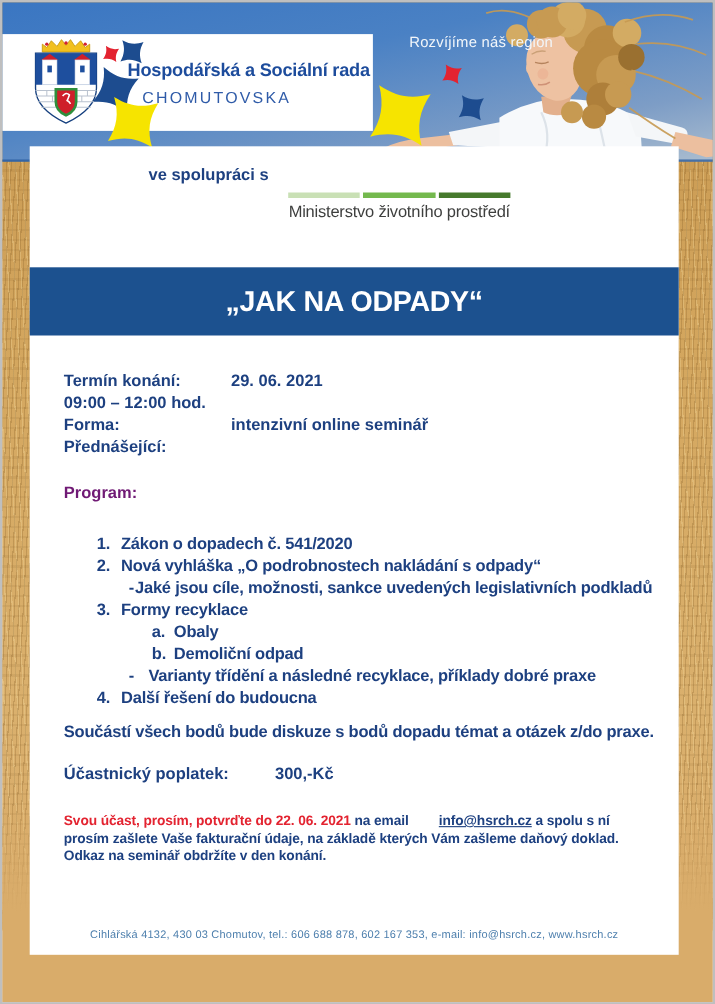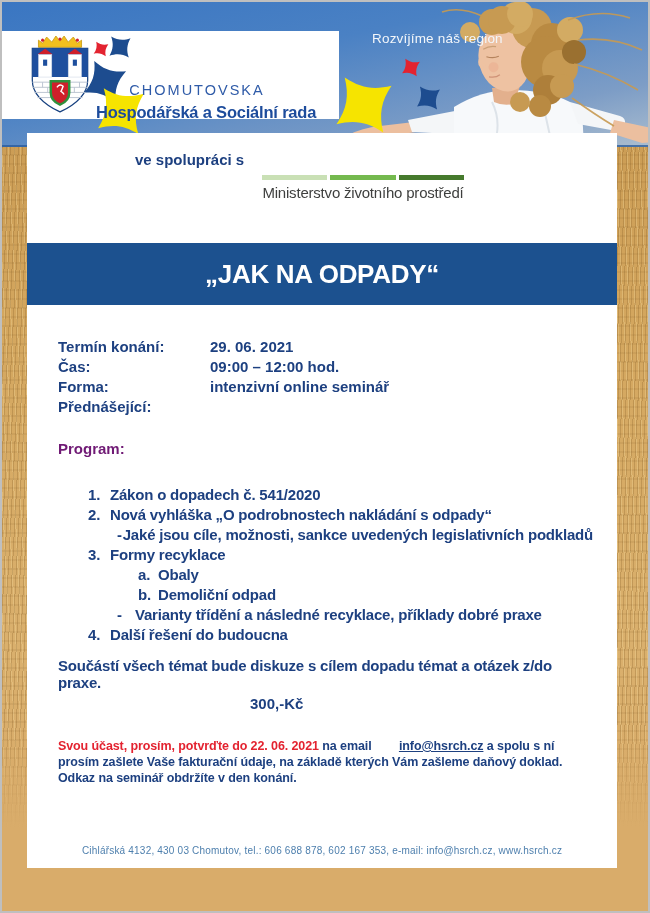--- a/index.html
+++ b/index.html
@@ -22,22 +22,22 @@
   
   .header{
     position:absolute; left:0; top:0; width:100%; height:143px; overflow:hidden;
     background:linear-gradient(168deg,#3a76c2 0%,#4a81c4 38%,#7d9dc6 78%,#a9bccf 100%);
     border-bottom:2px solid rgba(43,73,112,.35);
   }
   .child-photo{position:absolute; left:340px; top:0; width:310px; height:143px;}
   .white-band{position:absolute; left:0; top:29px; width:337px; height:88px; background:#ffffff;}
   .pillow{position:absolute;}
   .pillow svg{display:block;width:100%;height:100%;}
-  .org-title{position:absolute; left:94px; top:53px; width:240px; font-size:16.5px; font-weight:bold;
-    color:#1d4c9c; letter-spacing:-.2px; white-space:nowrap;margin-top:48px;}
+  .org-title{position:absolute; left:114px; top:53px; width:240px; font-size:16.5px; font-weight:bold;
+    color:#1d4c9c; letter-spacing:-.2px; white-space:nowrap;}
   .org-region{position:absolute; left:80px; top:80px; width:230px; text-align:center;
     font-size:14.5px; color:#2f5ba8; letter-spacing:2px; white-space:nowrap;}
   .tagline{position:absolute; left:370px; top:29px; font-size:13.5px; color:#f2f6fa; letter-spacing:.2px;}
   .coat{position:absolute; left:26px; top:33px; width:64px; height:80px;}
   
   .content{position:absolute; left:25px; top:131px; width:590px; height:735px; background:#ffffff;}
   .coop-label{position:absolute; left:108px; top:18px; font-size:15px; font-weight:bold; color:#1d4080;}
   .ministry-bars{position:absolute; left:235px; top:42px; width:202px; height:5px; display:flex; gap:3px;}
   .ministry-bars span{flex:1; height:5px;}
   .ministry-name{position:absolute; left:176px; top:51px; width:320px; text-align:center;
@@ -202,21 +202,20 @@
     <div class="banner">
       <span class="banner-title">„JAK NA ODPADY“</span>
     </div>
 
     <div class="details">
       <div class="row">
         <span class="lbl">Termín konání:</span>
         <span class="val">29. 06. 2021</span>
       </div>
       <div class="row">
-        <span class="lbl">Čas:</span>
         <span class="val">09:00 – 12:00 hod.</span>
       </div>
       <div class="row">
         <span class="lbl">Forma:</span>
         <span class="val">intenzivní online seminář</span>
       </div>
       <div class="row">
         <span class="lbl">Přednášející:</span>
       </div>
     </div>
@@ -251,22 +250,23 @@
       <div class="item lv2">
         <span class="marker">-</span>
         <span>Varianty třídění a následné recyklace, příklady dobré praxe</span>
       </div>
       <div class="item lv1">
         <span class="marker">4.</span>
         <span>Další řešení do budoucna</span>
       </div>
     </div>
 
-    <div class="summary">Součástí všech témat bude diskuze s cílem dopadu témat a otázek z/do praxe.</div>
-
+    <div class="summary">Součástí všech bodů bude diskuze s bodů dopadu témat a otázek z/do praxe.</div>
+
+    <div class="fee-label">Účastnický poplatek:</div>
     <div class="fee-value">300,-Kč</div>
 
     <div class="note">
       <span class="red">Svou účast, prosím, potvrďte do 22. 06. 2021</span><span> na email </span><span class="link">info@hsrch.cz</span><span> a spolu s ní prosím zašlete Vaše fakturační údaje, na základě kterých Vám zašleme daňový doklad.</span>
       <div>Odkaz na seminář obdržíte v den konání.</div>
     </div>
 
     <div class="address">Cihlářská 4132, 430 03 Chomutov, tel.: 606 688 878, 602 167 353, e-mail: info@hsrch.cz, www.hsrch.cz</div>
   </div>
 </div>

